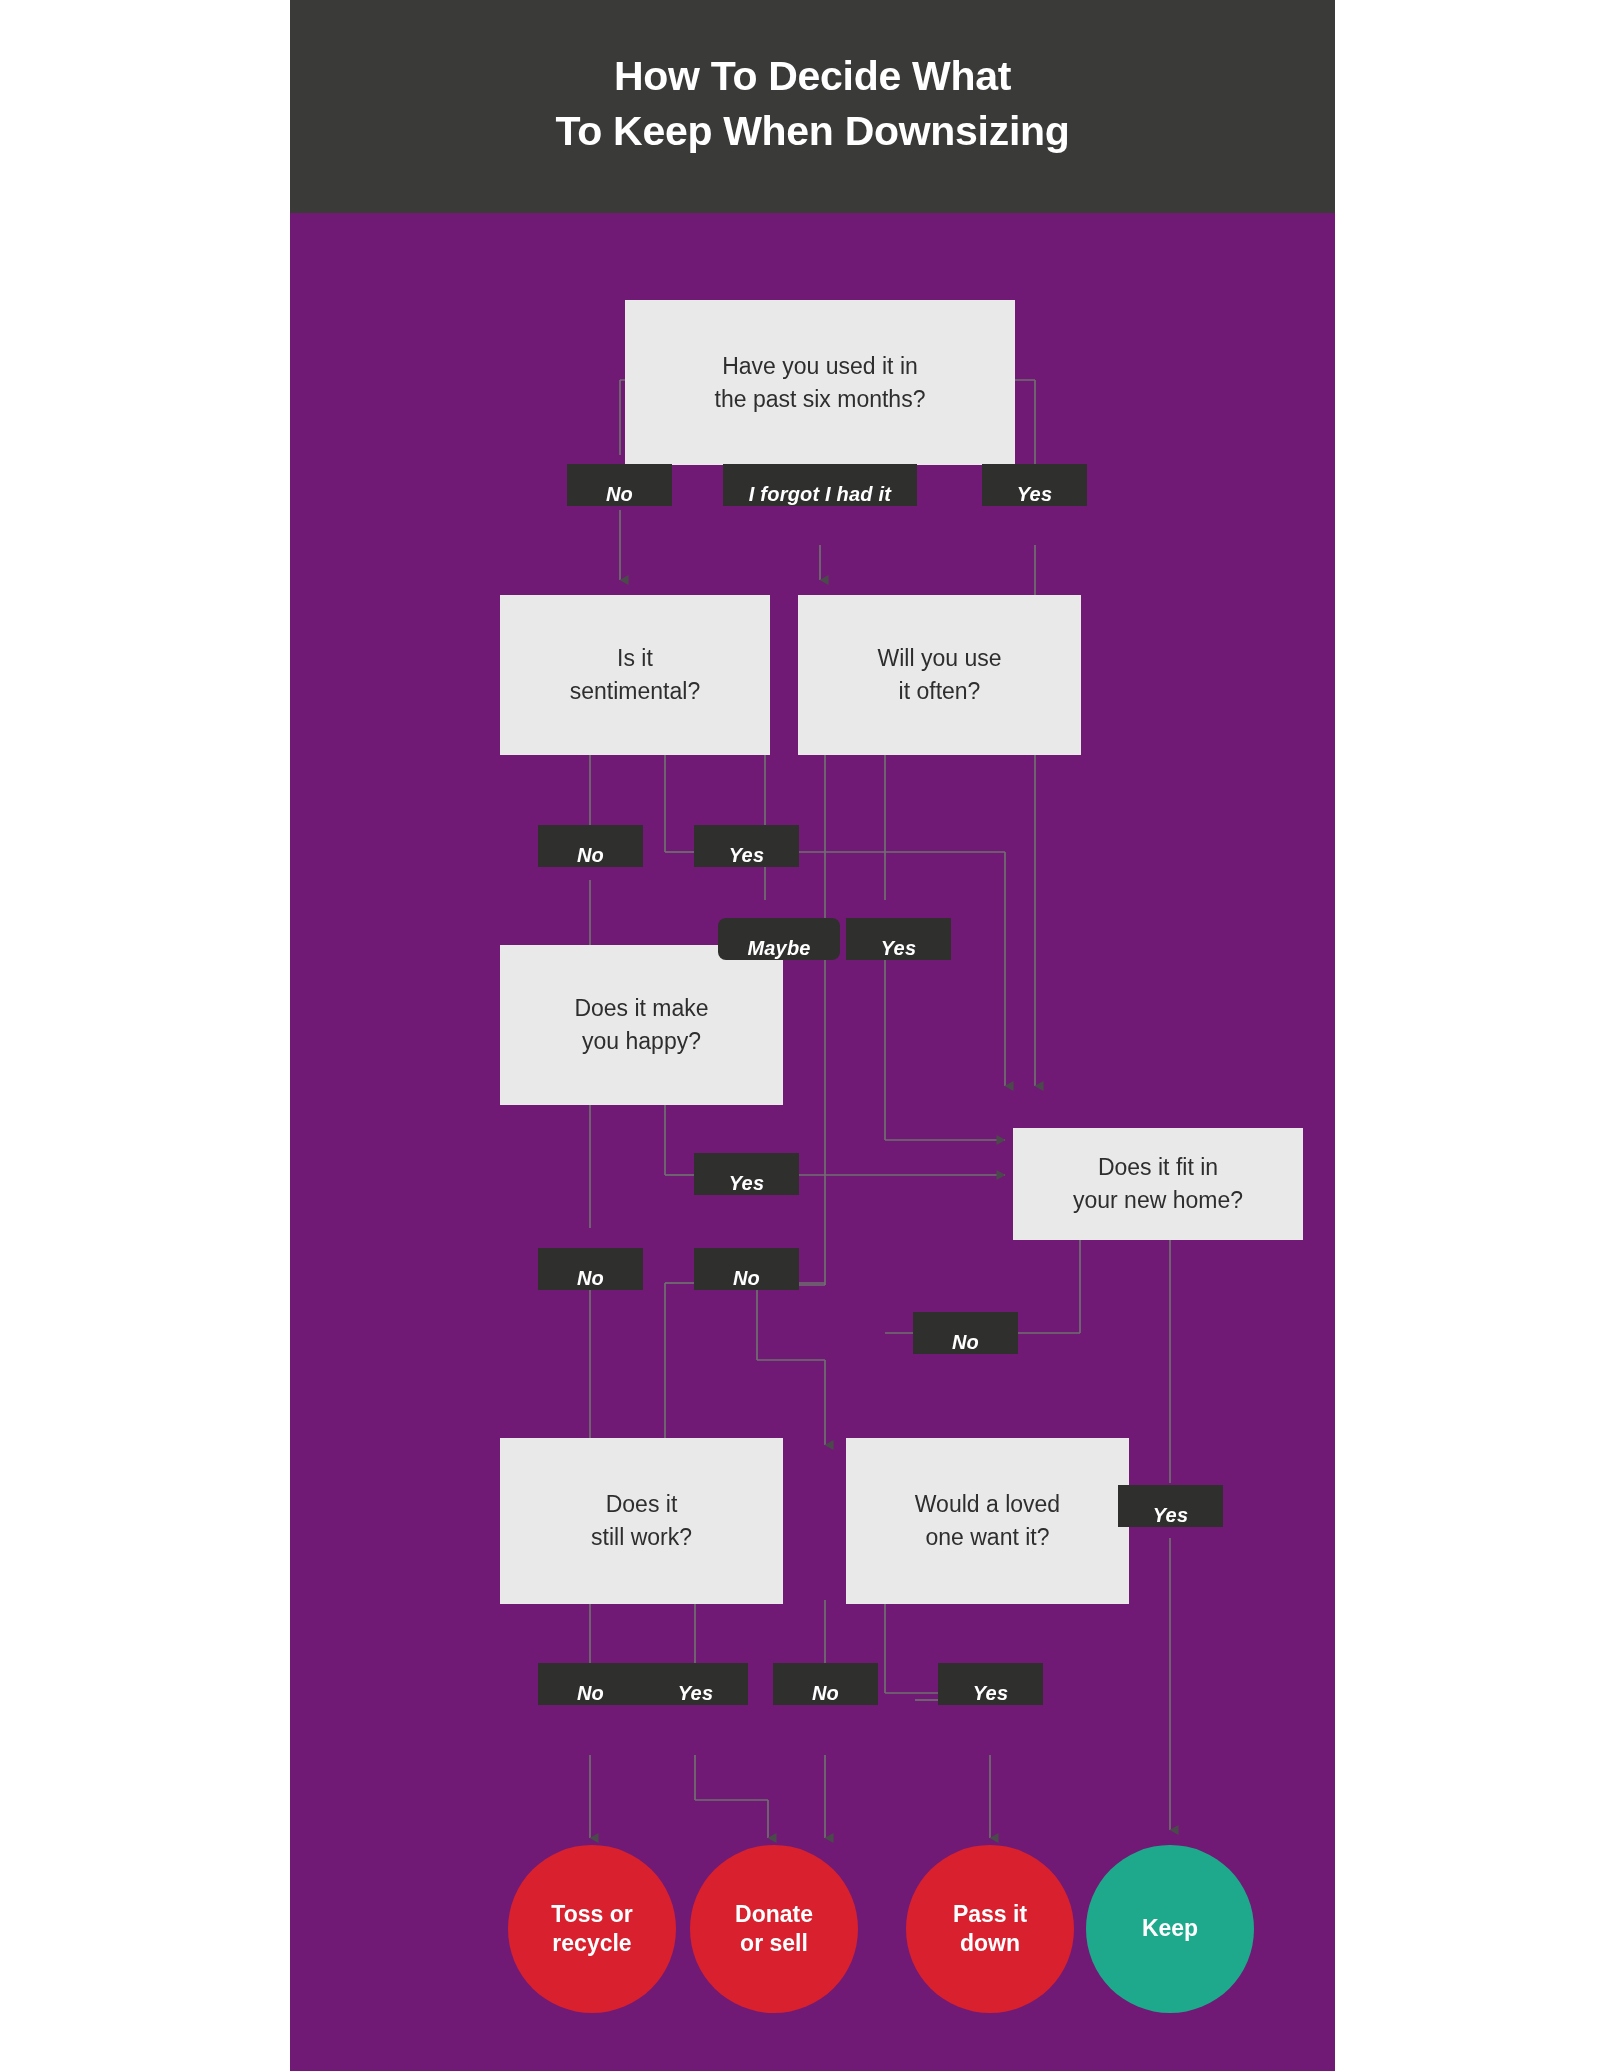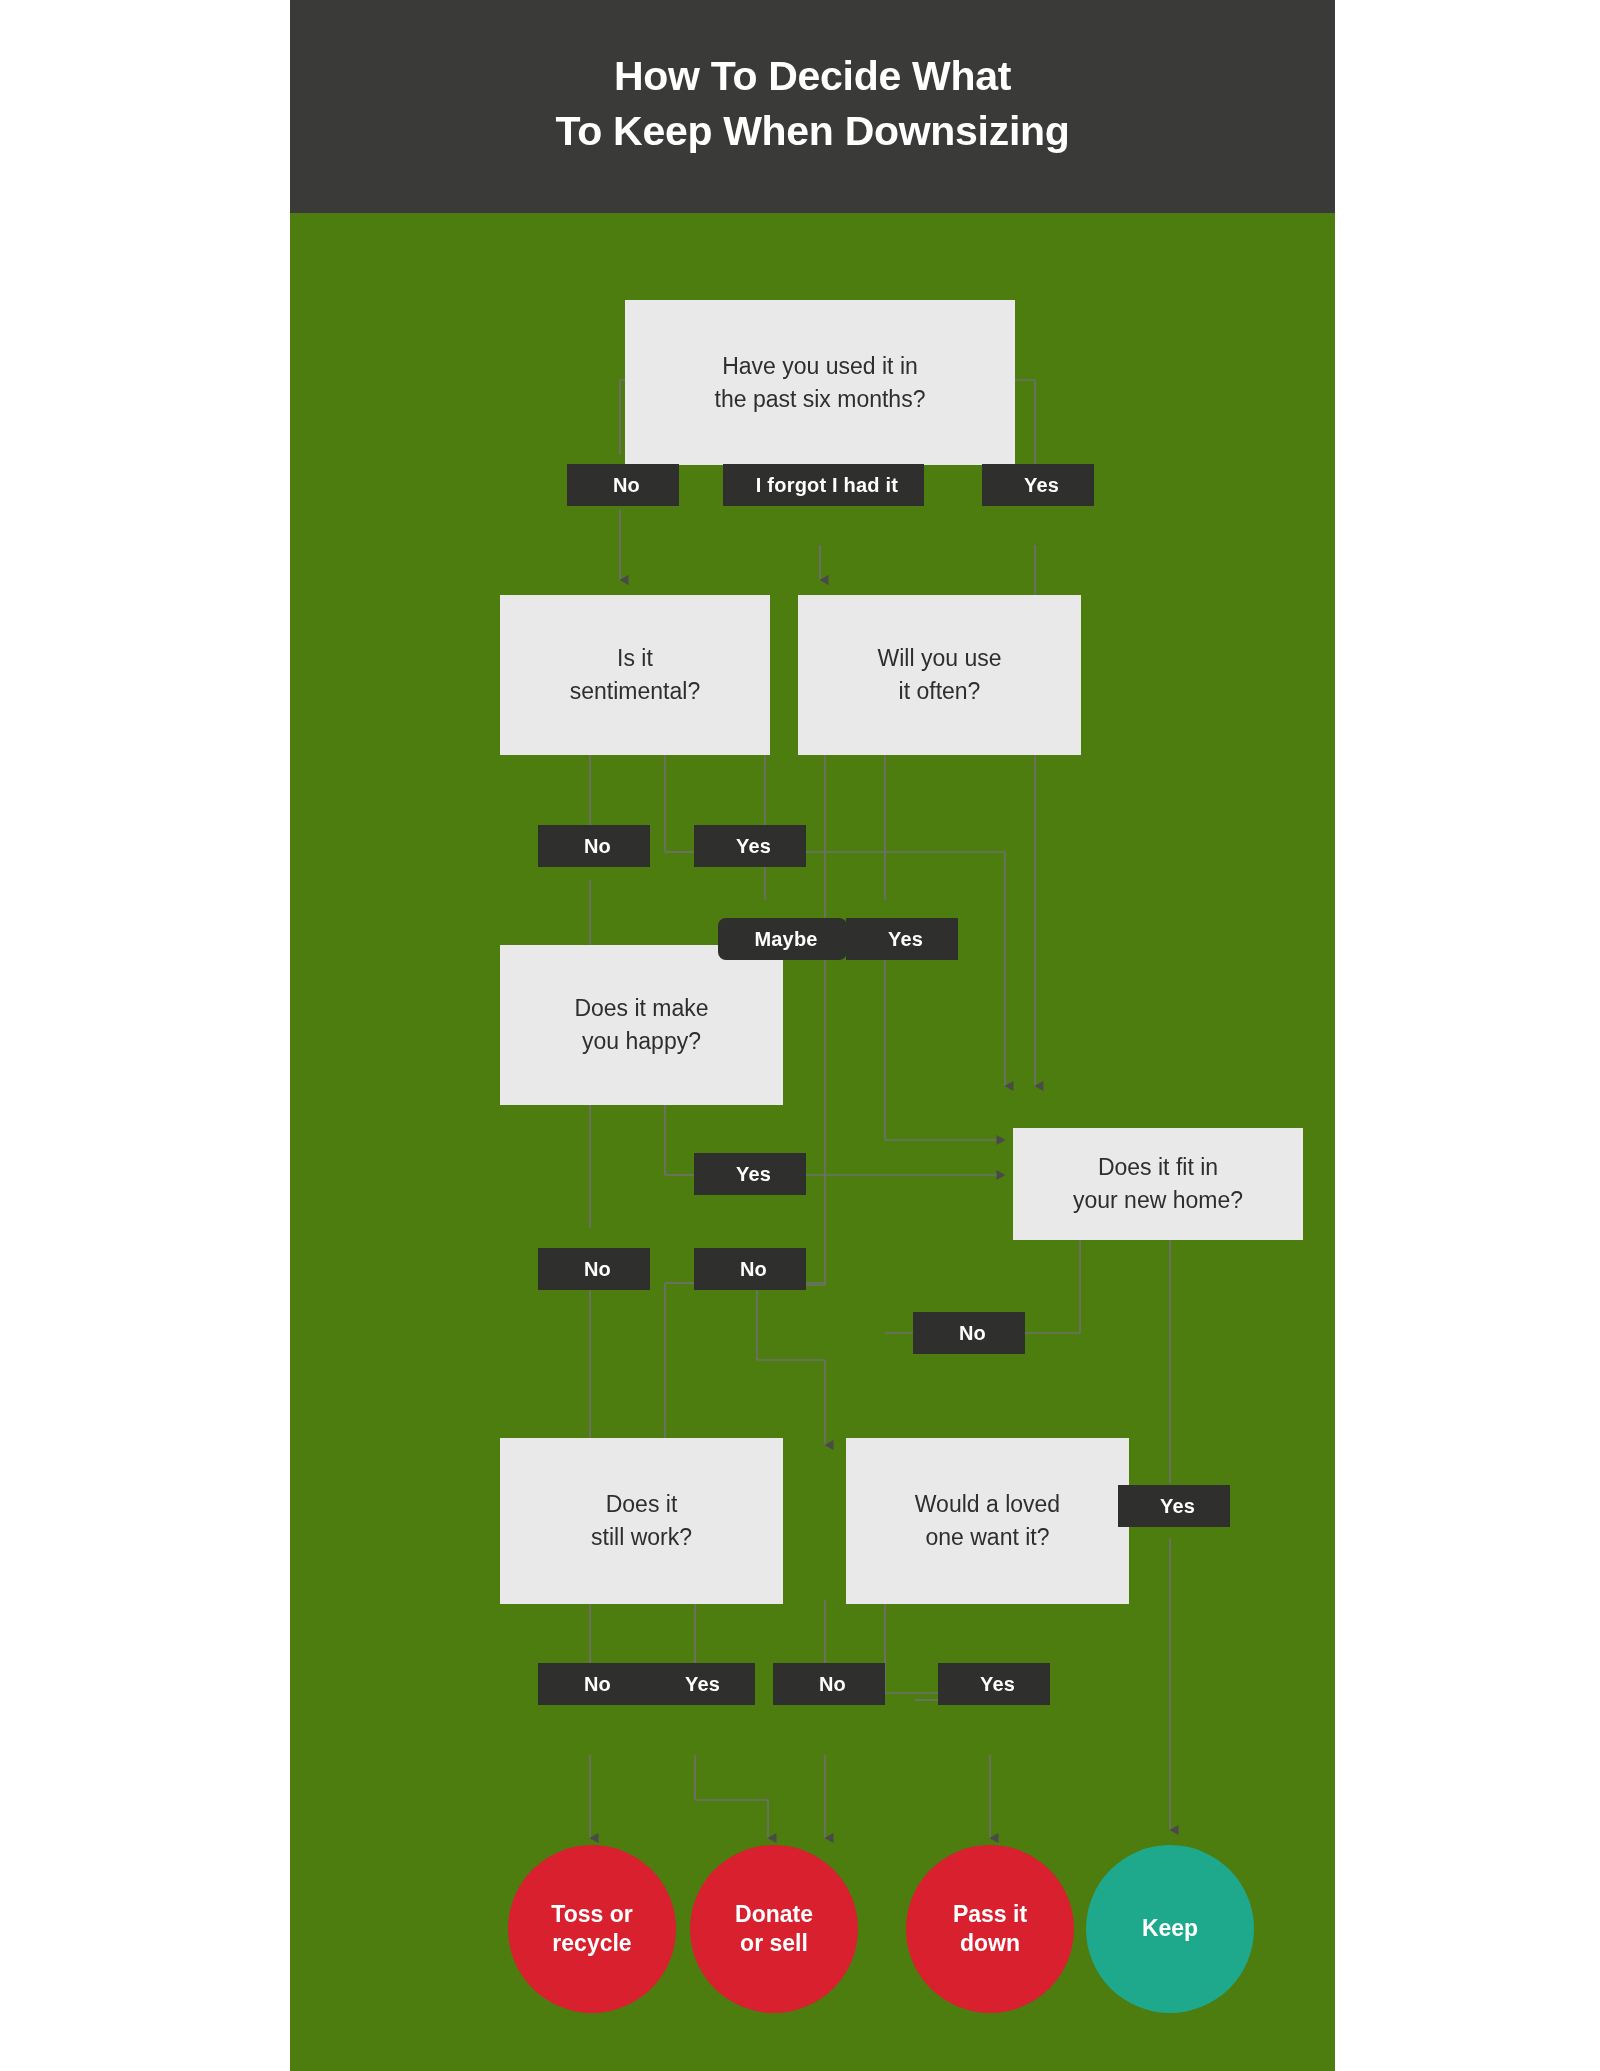--- a/index.html
+++ b/index.html
@@ -21,21 +21,21 @@
     background: #ffffff;
   }
 
   
   #canvas {
     position: absolute;
     left: 290px;
     top: 0px;
     width: 1045px;
     height: 2071px;
-    background: #4d7c0f;
+    background: #701a75;
   }
 
   
   #header-band {
     position: absolute;
     left: 0;
     top: 0;
     width: 1045px;
     height: 213px;
     background: #3a3a39;
@@ -79,27 +79,27 @@
   }
   .qbox span { display: block; }
 
   
   .chip {
     position: absolute;
     background: #2f2f2e;
     color: #ffffff;
     font-size: 20px;
     font-weight: bold;
+    font-style: italic;
     display: flex;
-    align-items: center;
+    align-items: flex-end;
     justify-content: center;
     height: 42px;
     z-index: 4;
     letter-spacing: 0.2px;
-    padding-left: 7px;
   }
 
   
   .outcome {
     position: absolute;
     border-radius: 50%;
     display: flex;
     align-items: center;
     justify-content: center;
     text-align: center;

